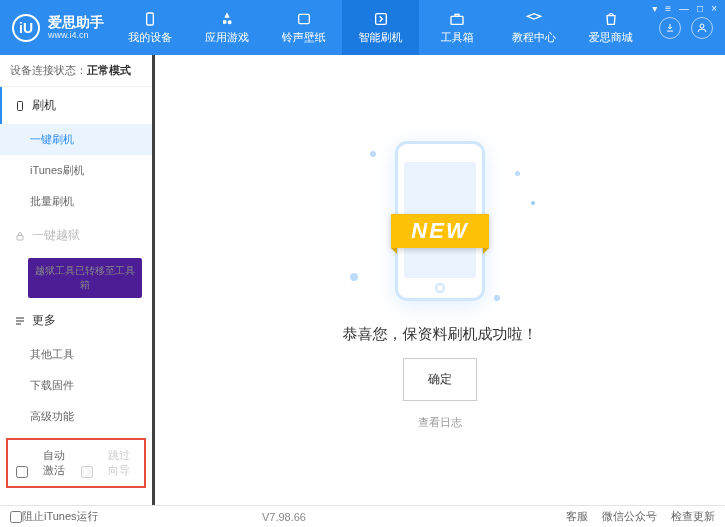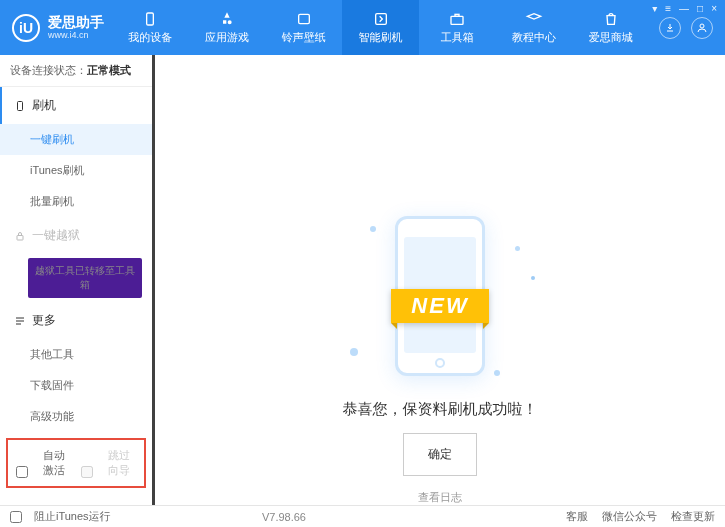--- a/index.html
+++ b/index.html
@@ -31,38 +31,38 @@
 .side-note { background: #4c1d95; color: #888; font-size: 10px; padding: 6px; margin: 4px 10px 4px 28px; border-radius: 2px; text-align: center; }
 .lock-gray { color: #bbb; }
 
 .checkbox-row { border: 2px solid #e74c3c; margin: 6px; padding: 8px; display: flex; gap: 10px; font-size: 11px; color: #666; }
 .cb { display: flex; align-items: flex-end; gap: 15px; }
 .cb input { width: 12px; height: 12px; }
 .cb.disabled { color: #ccc; }
 
 .device-info { padding: 6px 10px; font-size: 11px; }
 
-.main { flex: 1; display: flex; flex-direction: column; align-items: center; justify-content: flex-end; gap: 14px; }
+.main { flex: 1; display: flex; flex-direction: column; align-items: center; justify-content: center; gap: 14px; }
 .illustration { width: 200px; height: 180px; position: relative; display: flex; align-items: center; justify-content: center; }
 .phone-big { width: 90px; height: 160px; background: #fff; border: 3px solid #d0e6fb; border-radius: 12px; position: relative; box-shadow: 0 4px 20px rgba(45,140,240,0.15); }
 .phone-screen { position: absolute; top: 18px; left: 6px; right: 6px; bottom: 20px; background: #eaf4fe; border-radius: 3px; }
 .phone-home { position: absolute; bottom: 5px; left: 50%; transform: translateX(-50%); width: 10px; height: 10px; border: 2px solid #d0e6fb; border-radius: 50%; }
 .ribbon { position: absolute; background: #ffc107; color: #fff; font-weight: bold; font-size: 22px; padding: 4px 20px; font-style: italic; letter-spacing: 2px; transform: translateY(10px); box-shadow: 0 2px 6px rgba(0,0,0,0.2); }
 .ribbon::before, .ribbon::after { content: ''; position: absolute; bottom: -6px; border-style: solid; }
 .ribbon::before { left: 0; border-width: 6px 0 0 6px; border-color: #d9a406 transparent transparent transparent; }
 .ribbon::after { right: 0; border-width: 6px 6px 0 0; border-color: #d9a406 transparent transparent transparent; }
 .dots { position: absolute; width: 200px; height: 180px; }
 .dot { position: absolute; border-radius: 50%; background: #bcdcfa; }
 
 .success-text { font-size: 15px; color: #333; }
 .confirm-btn { border: 1px solid #ccc; background: #fff; padding: 12px 24px; font-size: 12px; cursor: pointer; color: #333; }
 .log-link { font-size: 11px; color: #999; cursor: pointer; }
 
 .footer { height: 22px; border-top: 1px solid #e5e5e5; display: flex; align-items: center; padding: 0 10px; font-size: 11px; color: #666; }
-.footer-left { display: flex; align-items: center; gap: 12px; }
+.footer-left { display: flex; align-items: center; gap: 0; }
 .footer-left input { width: 12px; height: 12px; }
 .footer-version { margin-left: auto; margin-right: 260px; color: #888; }
 .footer-links { display: flex; gap: 14px; }
 .footer-links span { cursor: pointer; }
 </style>
 </head>
 <body>
 
 <div class="header">
   <div class="window-controls">

